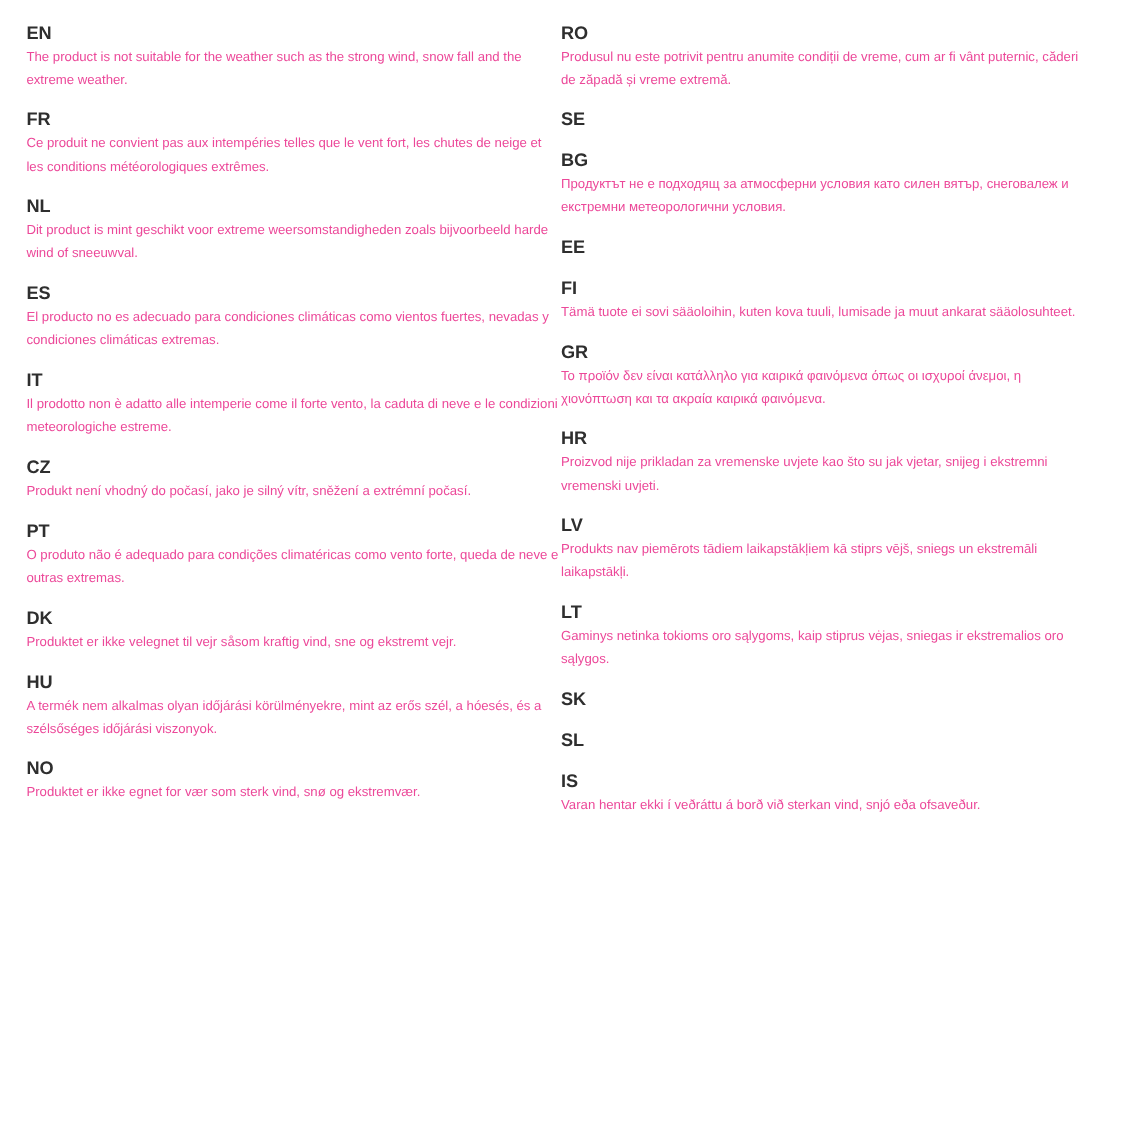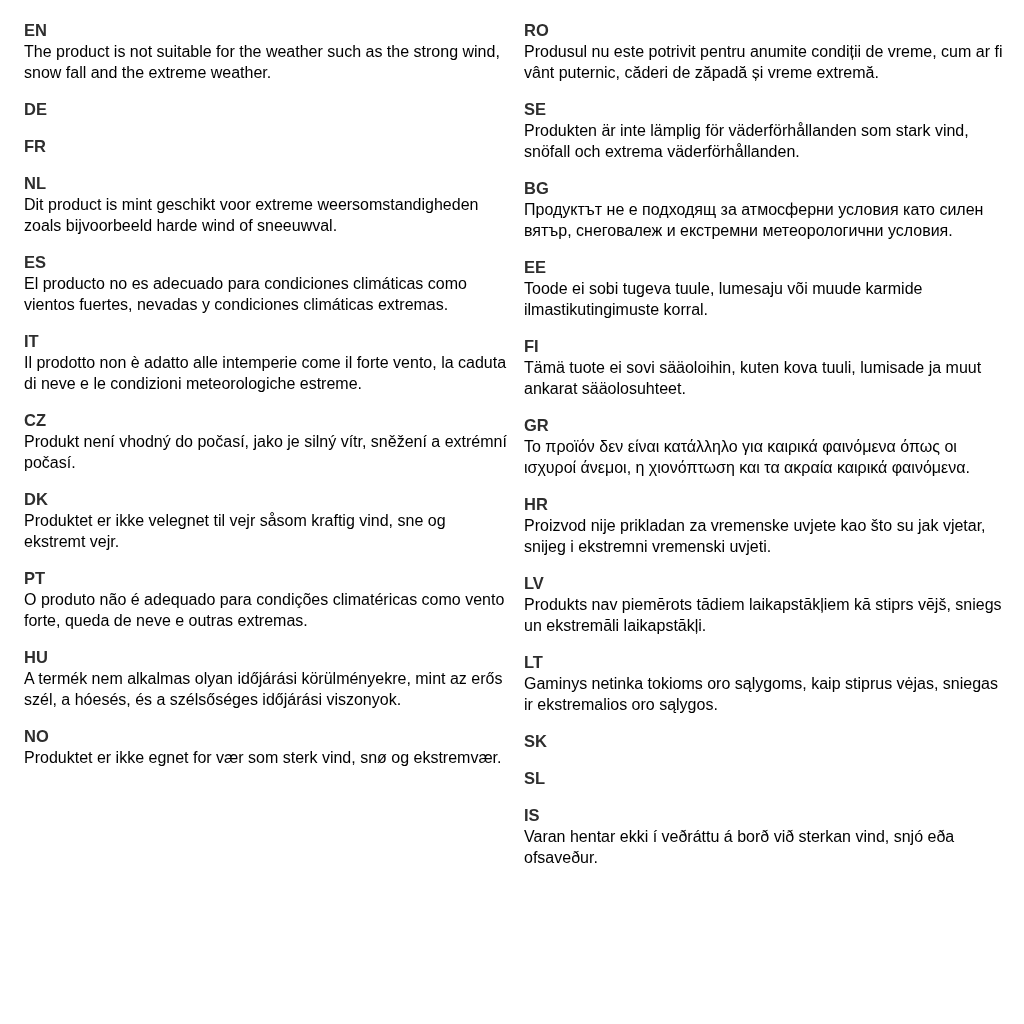--- a/index.html
+++ b/index.html
@@ -7,113 +7,110 @@
     padding: 0;
     background: #ffffff;
     font-family: "Liberation Sans", sans-serif;
   }
   .page {
     width: 1024px;
     height: 1024px;
     box-sizing: border-box;
     padding: 20px 16px 0 24px;
     display: flex;
-    gap: 14px;
     background: #ffffff;
     overflow: hidden;
   }
   .col {
     width: 486px;
     flex: 0 0 486px;
   }
   .lang-section {
     margin-bottom: 16px;
   }
   .lang-code {
     font-size: 16.5px;
     font-weight: bold;
     color: #2e2e2e;
     line-height: 21px;
     margin: 0;
   }
   .lang-text {
-    font-size: 16px;
-    color: #000000;
+    font-size: 12px;
+    color: #ec4899;
     line-height: 21px;
     margin: 0;
   }
 </style>
 </head>
 <body>
 
 <div class="page">
 
   <div class="col">
     <section class="lang-section">
       <h2 class="lang-code">EN</h2>
       <p class="lang-text">The product is not suitable for the weather such as the strong wind, snow fall and the extreme weather.</p>
     </section>
     <section class="lang-section">
-      <h2 class="lang-code">DE</h2>
     </section>
     <section class="lang-section">
       <h2 class="lang-code">FR</h2>
+      <p class="lang-text">Ce produit ne convient pas aux intempéries telles que le vent fort, les chutes de neige et les conditions météorologiques extrêmes.</p>
     </section>
     <section class="lang-section">
       <h2 class="lang-code">NL</h2>
       <p class="lang-text">Dit product is mint geschikt voor extreme weersomstandigheden zoals bijvoorbeeld harde wind of sneeuwval.</p>
     </section>
     <section class="lang-section">
       <h2 class="lang-code">ES</h2>
       <p class="lang-text">El producto no es adecuado para condiciones climáticas como vientos fuertes, nevadas y condiciones climáticas extremas.</p>
     </section>
     <section class="lang-section">
       <h2 class="lang-code">IT</h2>
       <p class="lang-text">Il prodotto non è adatto alle intemperie come il forte vento, la caduta di neve e le condizioni meteorologiche estreme.</p>
     </section>
     <section class="lang-section">
     </section>
     <section class="lang-section">
       <h2 class="lang-code">CZ</h2>
       <p class="lang-text">Produkt není vhodný do počasí, jako je silný vítr, sněžení a extrémní počasí.</p>
     </section>
     <section class="lang-section">
+      <h2 class="lang-code">PT</h2>
+      <p class="lang-text">O produto não é adequado para condições climatéricas como vento forte, queda de neve e outras extremas.</p>
+    </section>
+    <section class="lang-section">
       <h2 class="lang-code">DK</h2>
       <p class="lang-text">Produktet er ikke velegnet til vejr såsom kraftig vind, sne og ekstremt vejr.</p>
-    </section>
-    <section class="lang-section">
-      <h2 class="lang-code">PT</h2>
-      <p class="lang-text">O produto não é adequado para condições climatéricas como vento forte, queda de neve e outras extremas.</p>
     </section>
     <section class="lang-section">
       <h2 class="lang-code">HU</h2>
       <p class="lang-text">A termék nem alkalmas olyan időjárási körülményekre, mint az erős szél, a hóesés, és a szélsőséges időjárási viszonyok.</p>
     </section>
     <section class="lang-section">
       <h2 class="lang-code">NO</h2>
       <p class="lang-text">Produktet er ikke egnet for vær som sterk vind, snø og ekstremvær.</p>
     </section>
   </div>
 
   <div class="col">
     <section class="lang-section">
       <h2 class="lang-code">RO</h2>
       <p class="lang-text">Produsul nu este potrivit pentru anumite condiții de vreme, cum ar fi vânt puternic, căderi de zăpadă și vreme extremă.</p>
     </section>
     <section class="lang-section">
       <h2 class="lang-code">SE</h2>
-      <p class="lang-text">Produkten är inte lämplig för väderförhållanden som stark vind, snöfall och extrema väderförhållanden.</p>
     </section>
     <section class="lang-section">
       <h2 class="lang-code">BG</h2>
       <p class="lang-text">Продуктът не е подходящ за атмосферни условия като силен вятър, снеговалеж и екстремни метеорологични условия.</p>
     </section>
     <section class="lang-section">
       <h2 class="lang-code">EE</h2>
-      <p class="lang-text">Toode ei sobi tugeva tuule, lumesaju või muude karmide ilmastikutingimuste korral.</p>
     </section>
     <section class="lang-section">
       <h2 class="lang-code">FI</h2>
       <p class="lang-text">Tämä tuote ei sovi sääoloihin, kuten kova tuuli, lumisade ja muut ankarat sääolosuhteet.</p>
     </section>
     <section class="lang-section">
       <h2 class="lang-code">GR</h2>
       <p class="lang-text">Το προϊόν δεν είναι κατάλληλο για καιρικά φαινόμενα όπως οι ισχυροί άνεμοι, η χιονόπτωση και τα ακραία καιρικά φαινόμενα.</p>
     </section>
     <section class="lang-section">

